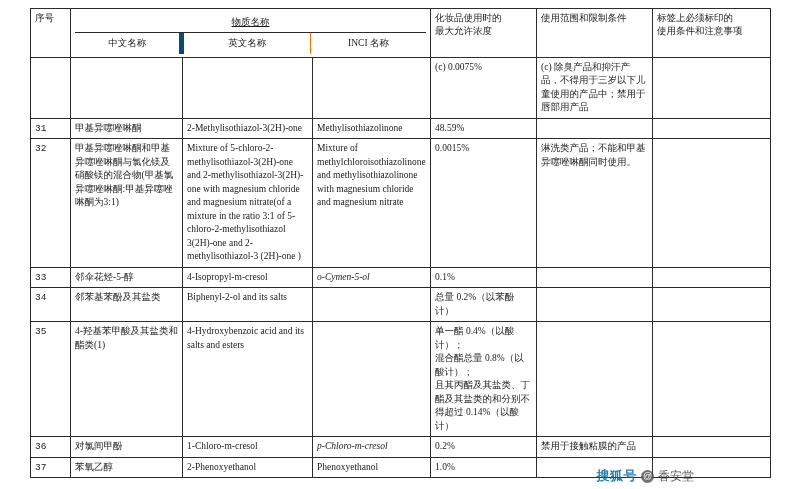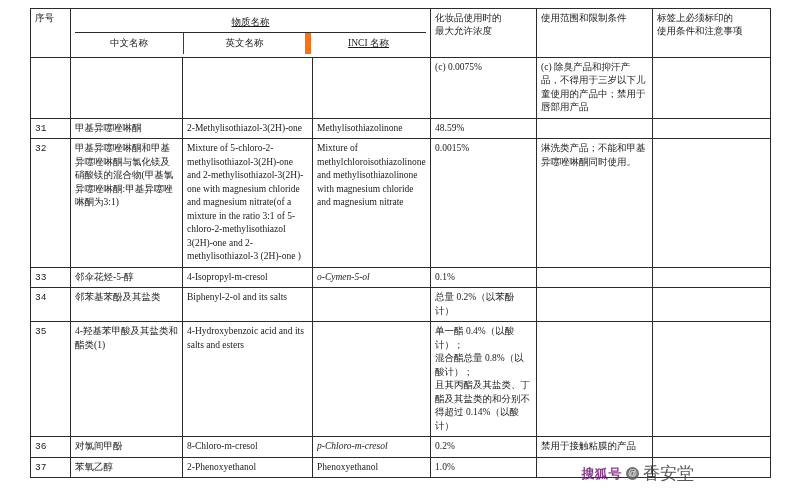--- a/index.html
+++ b/index.html
@@ -55,23 +55,23 @@
     border-bottom: 1px solid #2b2b2b;
     text-decoration: underline;
   }
   .nm-subs {
     display: flex;
   }
   .nm-subs > div {
     text-align: center;
     padding: 4px 0 3px 0;
   }
-  .nm-cn   { width: 112px; border-right: 1px solid #0c4a6e; box-sizing: border-box; }
-  .nm-en   { width: 130px; border-right: 6px solid #f97316; box-sizing: border-box; }
-  .nm-inci { width: 118px; box-sizing: border-box; text-decoration: underline; }
+  .nm-cn   { width: 112px; border-right: 5px solid #0c4a6e; box-sizing: border-box; }
+  .nm-en   { width: 130px; border-right: 1px solid #f97316; box-sizing: border-box; }
+  .nm-inci { width: 118px; box-sizing: border-box; }
 
   .idx-cell { text-align: left; font-family: Liberation Mono, monospace; }
   em, .ital { font-style: italic; }
 
   .cell-text { white-space: pre-line; margin-top: 29px; }
 
   
   .watermark {
     position: absolute;
     right: 10px;
@@ -80,35 +80,35 @@
     align-items: center;
     gap: 4px;
     color: #4a4a4a;
     font-family: "Liberation Sans", sans-serif;
     font-size: 12px;
     opacity: 0.85;
   }
   .wm-logo {
     font-size: 13px;
     font-weight: bold;
-    color: #701a75;
+    color: #0369a1;
     letter-spacing: 0.5px;
   }
   .wm-dot {
     width: 13px; height: 13px;
     border-radius: 50%;
     background: #5a5a5a;
     color: #fff;
     font-size: 9px;
     line-height: 13px;
     text-align: center;
     display: inline-block;
     font-family: "Liberation Sans", sans-serif;
   }
-  .wm-text { font-size: 17px; color: #3b3b3b; }
+  .wm-text { font-size: 12px; color: #3b3b3b; }
 </style>
 </head>
 <body>
 
 <div class="page">
 
   <table class="doc-table">
     <colgroup>
       <col class="c-idx">
         <col class="c-cn">
@@ -192,21 +192,21 @@
         <td class="cell-text"></td>
         <td class="cell-text">单一酯 0.4%（以酸计）；
 混合酯总量 0.8%（以酸计）；
 且其丙酯及其盐类、丁酯及其盐类的和分别不得超过 0.14%（以酸计）</td>
         <td class="cell-text"></td>
         <td class="cell-text"></td>
       </tr>
       <tr>
         <td class="idx-cell">36</td>
         <td class="cell-text">对氯间甲酚</td>
-        <td class="cell-text">8-Chloro-m-cresol</td>
+        <td class="cell-text">1-Chloro-m-cresol</td>
         <td class="cell-text ital">p-Chloro-m-cresol</td>
         <td class="cell-text">0.2%</td>
         <td class="cell-text">禁用于接触粘膜的产品</td>
         <td class="cell-text"></td>
       </tr>
       <tr>
         <td class="idx-cell">37</td>
         <td class="cell-text">苯氧乙醇</td>
         <td class="cell-text">2-Phenoxyethanol</td>
         <td class="cell-text">Phenoxyethanol</td>

